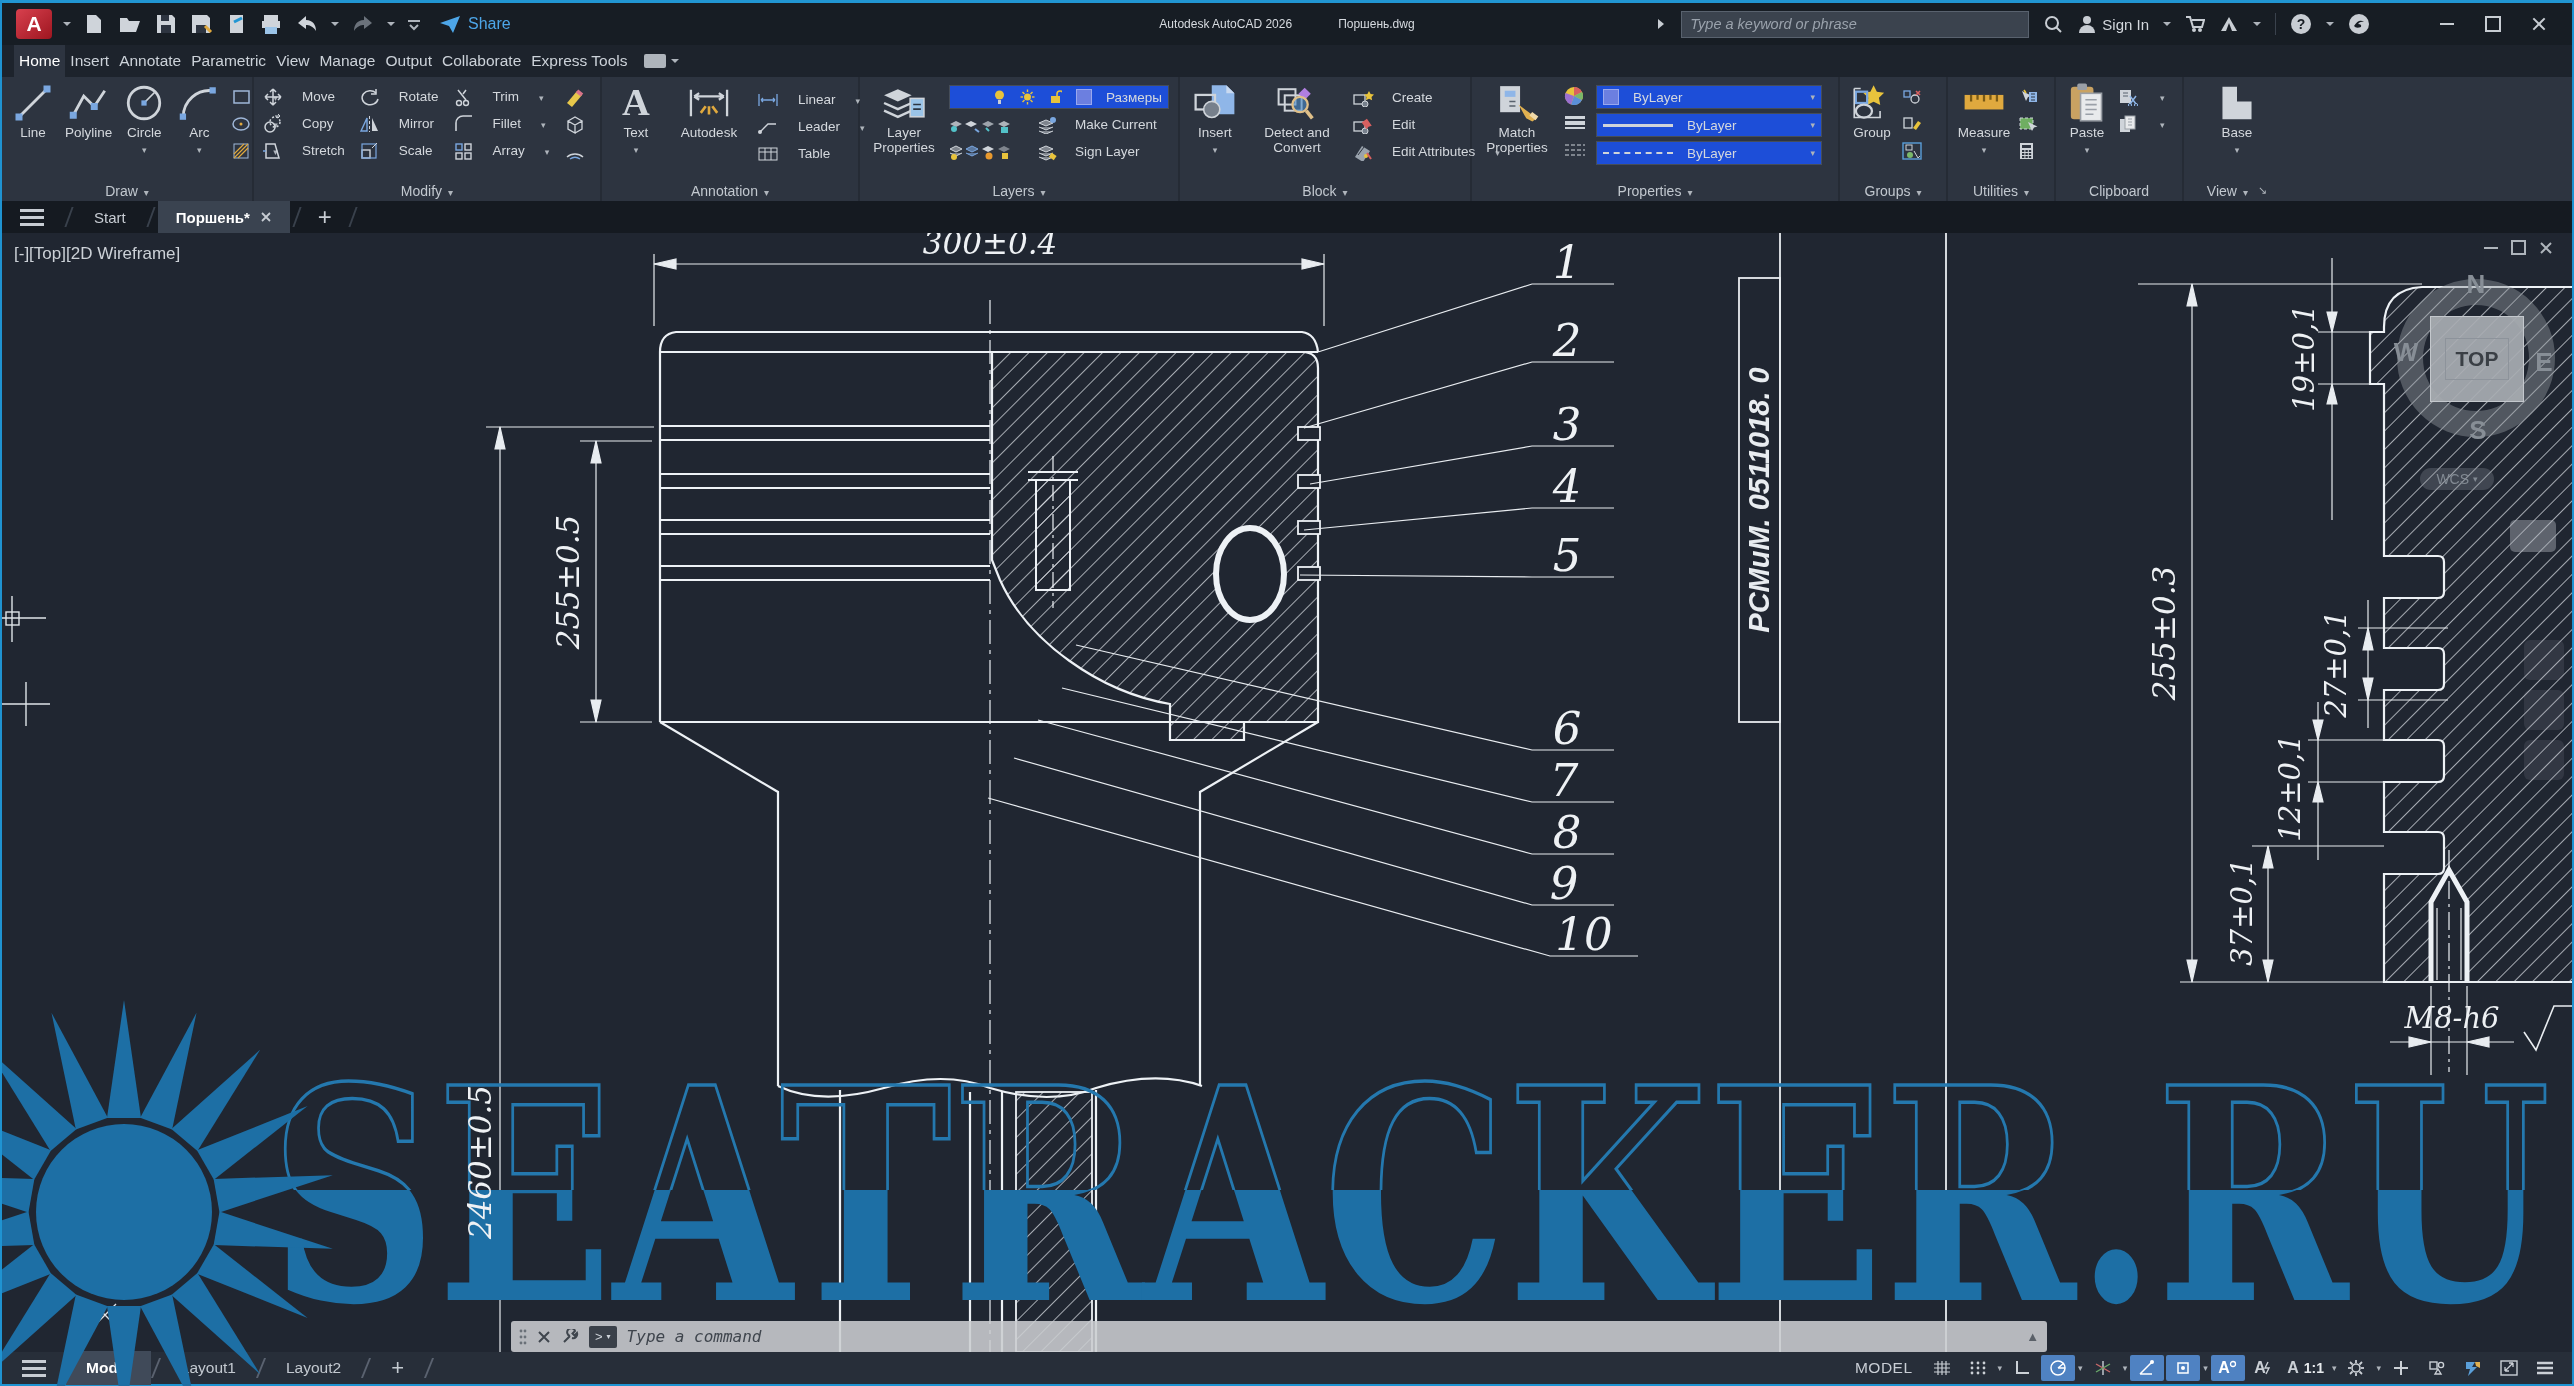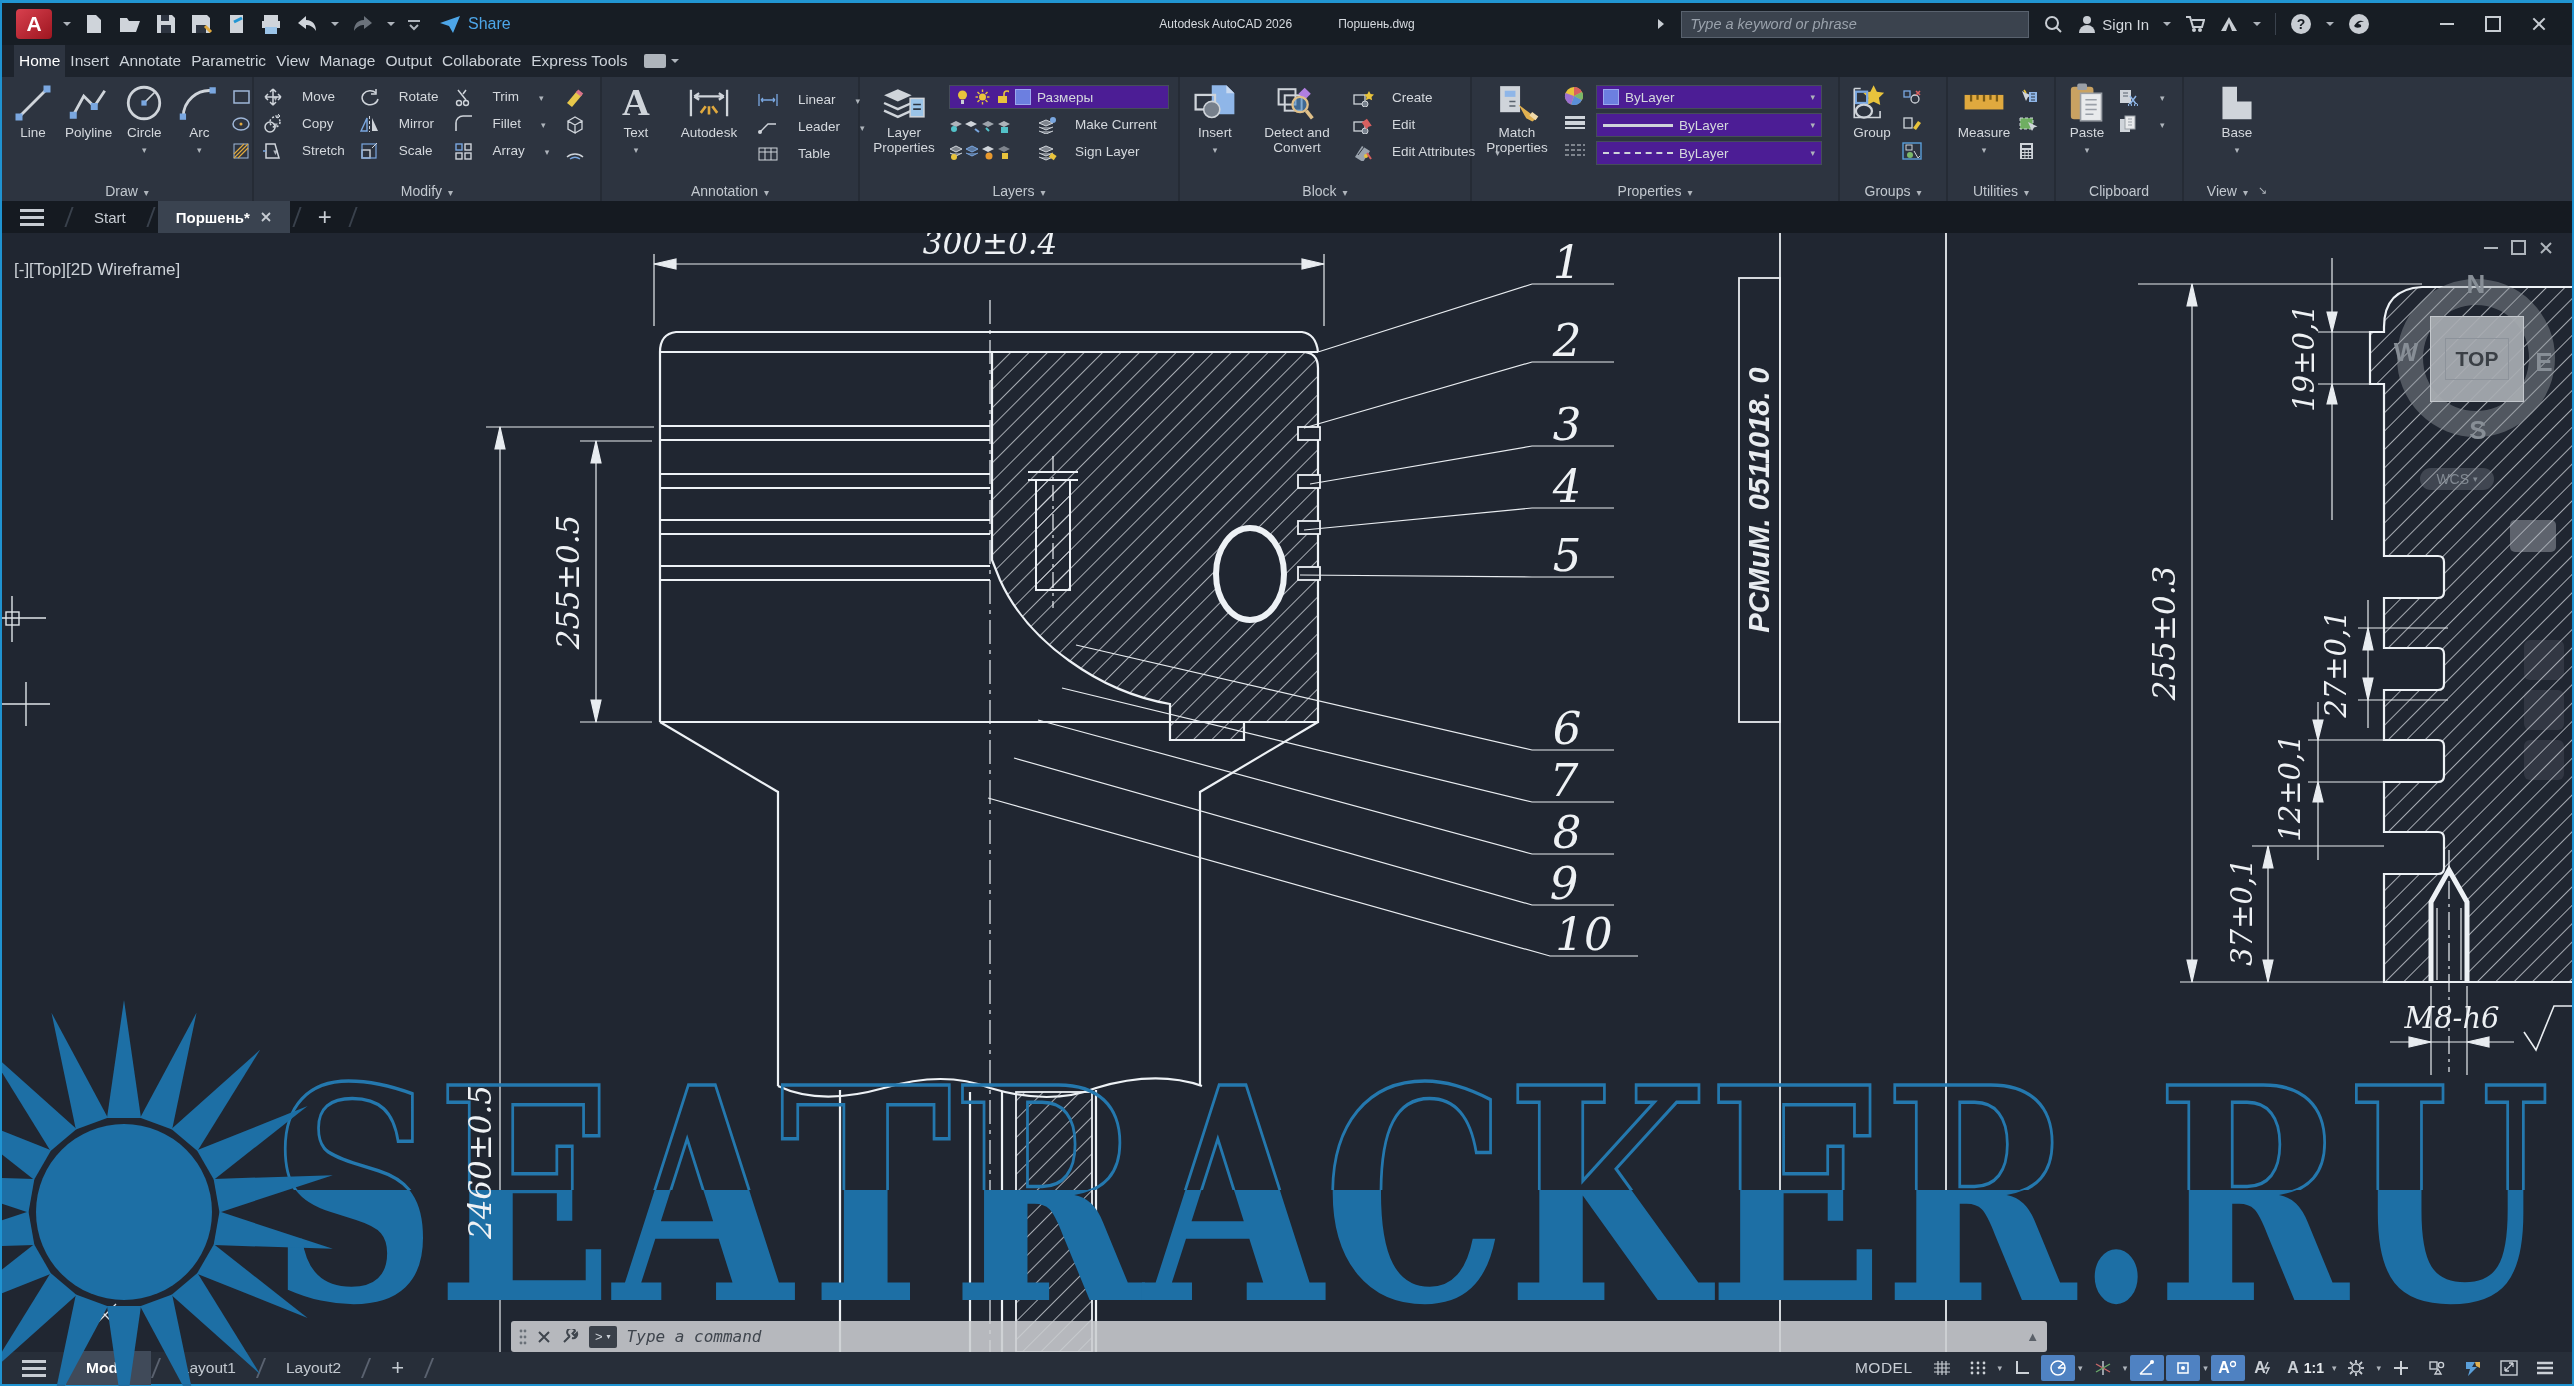--- a/index.html
+++ b/index.html
@@ -44,38 +44,38 @@
   .plabel .pc::after{content:"▾";font-size:10px;color:#aeb4bb;}
   .launcher::after{content:"↘";font-size:11px;color:#aeb4bb;margin-left:4px;}
   .bigbtn{display:flex;flex-direction:column;align-items:center;gap:1px;color:#d4d8dd;
           font-size:13.5px;text-align:center;line-height:1.12;flex:none;}
   .bigbtn svg{width:46px;height:42px;display:block;}
   .bb-caret::after{content:"▾";font-size:9px;color:#aeb4bb;}
   .smallcol{display:flex;flex-direction:column;gap:4px;padding-top:3px;}
   .srow{display:flex;align-items:center;gap:18px;color:#d4d8dd;font-size:13.5px;height:23px;white-space:nowrap;}
   .srow svg{flex:none;}
   .sc::after{content:"▾";font-size:9px;color:#aeb4bb;margin-left:2px;}
-  .combo{display:flex;align-items:center;gap:6px;background:#4c1d95;border:1px solid #454d59;
-         height:22px;padding:0 6px;font-size:13.5px;color:#d4d8dd;}
+  .combo{display:flex;align-items:center;gap:14px;background:#1d4ed8;border:1px solid #454d59;
+         height:22px;padding:0 6px;font-size:13.5px;color:#d4d8dd;justify-content:flex-end;}
   .combo .cend{margin-left:auto;color:#aeb4bb;font-size:9px;}
   .swatch{width:14px;height:14px;background:#6c7fe0;border:1px solid #9aa8ee;flex:none;}
   .lwline{width:70px;height:3px;background:#cfd4da;flex:none;}
   .ltline{width:70px;height:0;border-top:2px dashed #cfd4da;flex:none;}
   
   .filetabs{position:relative;z-index:60;height:32px;background:#151a21;display:flex;align-items:stretch;}
   .fham{display:flex;flex-direction:column;gap:4px;justify-content:center;padding:0 18px;}
   .fham i{display:block;width:24px;height:3px;background:#c7ccd3;}
   .ftab{display:flex;align-items:center;gap:10px;padding:0 18px;color:#c7ccd3;font-size:15px;}
   .ftab.active{background:#3a4350;color:#fff;font-weight:bold;}
   .fslash{width:2px;background:#39414c;transform:skewX(-20deg);margin:6px 6px;}
   .fplus{display:flex;align-items:center;padding:0 14px;color:#c7ccd3;font-size:24px;}
   
   .canvas{position:absolute;left:0;top:230px;right:0;bottom:34px;z-index:5;background:#202631;}
   #drawsvg{position:absolute;left:0;top:0;z-index:10;pointer-events:none;}
-  .vplabel{position:absolute;left:12px;top:260px;z-index:12;color:#ccd1d7;font-size:17px;z-index:12;}
+  .vplabel{position:absolute;left:12px;top:244px;z-index:12;color:#ccd1d7;font-size:17px;z-index:12;}
   .dimtxt{position:absolute;z-index:21;color:#eef1f4;font-family:"DejaVu Serif",serif;font-style:italic;
           font-size:31px;white-space:nowrap;transform:translate(-50%,-50%);}
   .rot{transform:translate(-50%,-50%) rotate(-90deg);}
   .callout{position:absolute;z-index:21;color:#eef1f4;font-family:"DejaVu Serif",serif;font-style:italic;
            font-size:45px;transform:translate(-50%,-50%);}
   .stamp{position:absolute;z-index:21;left:1757px;top:500px;color:#e8ecf0;font-size:29px;font-style:italic;
          font-weight:bold;white-space:nowrap;transform:translate(-50%,-50%) rotate(-90deg);
          font-family:"Liberation Sans",sans-serif;}
   
   .vc-letter{position:absolute;z-index:25;color:#878e96;font-weight:bold;font-size:26px;transform:translate(-50%,-50%);}

